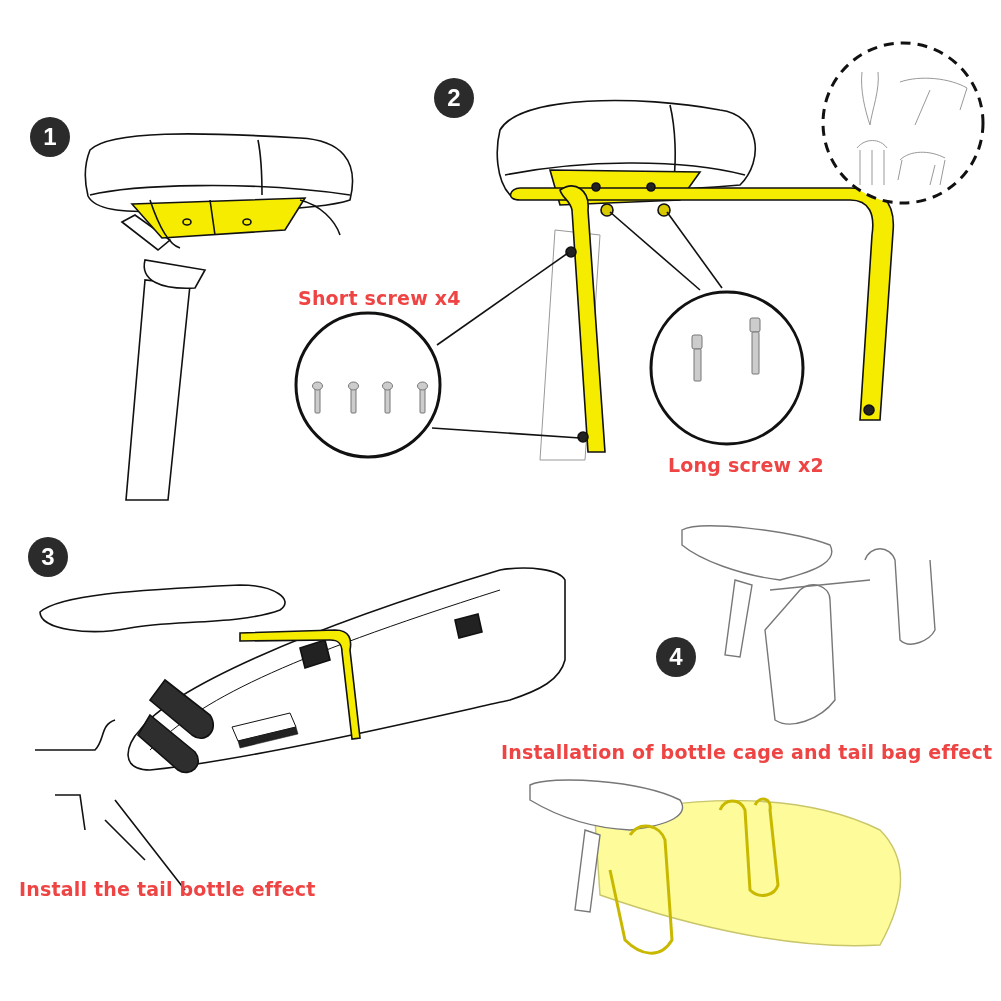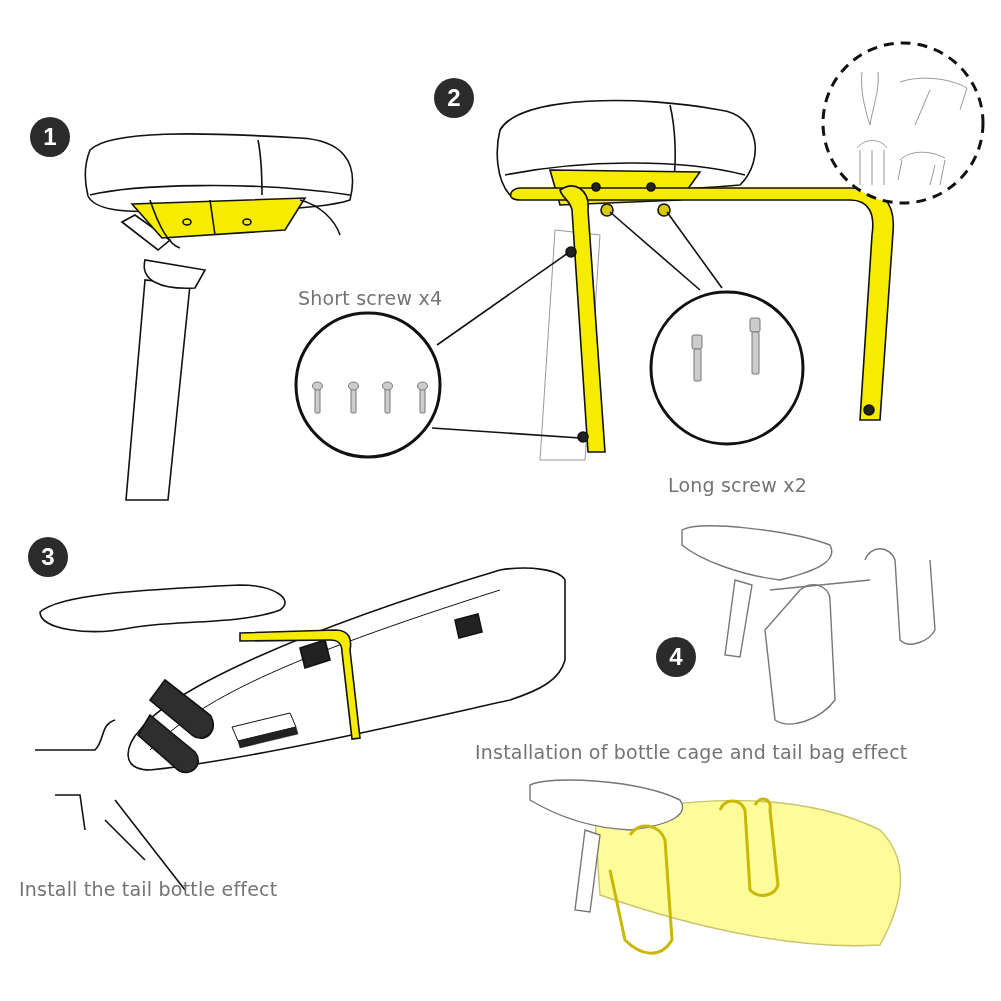--- a/index.html
+++ b/index.html
@@ -3,22 +3,22 @@
 <meta charset="utf-8">
 <style>
   html, body { margin: 0; padding: 0; background: #ffffff; }
   body { width: 1001px; height: 1001px; position: relative; overflow: hidden; font-family: "DejaVu Sans", sans-serif; }
   .step-badge {
     position: absolute; width: 40px; height: 40px; border-radius: 50%;
     background: #2b2b2b; color: #ffffff; font-family: "Liberation Sans", sans-serif;
     font-weight: bold; font-size: 24px; line-height: 40px; text-align: center;
   }
   .caption {
-    position: absolute; color: #737373; font-family: "DejaVu Sans", sans-serif;
-    font-size: 19px; white-space: nowrap; letter-spacing: 0.2px; font-weight: 400;
+    position: absolute; color: #ef4444; font-family: "DejaVu Sans", sans-serif;
+    font-size: 19px; white-space: nowrap; letter-spacing: 0.2px; font-weight: 700;
   }
   svg.layer { position: absolute; left: 0; top: 0; width: 1001px; height: 1001px; }
 </style>
 </head>
 <body>
 
 <svg class="layer" viewBox="0 0 1001 1001">
 
   <g stroke="#111" stroke-width="1.6" fill="#fff">
 
@@ -145,16 +145,16 @@
     </g>
   </g>
 </svg>
 
 <div class="step-badge" style="left:30px; top:117px;">1</div>
 <div class="step-badge" style="left:434px; top:78px;">2</div>
 <div class="step-badge" style="left:28px; top:537px;">3</div>
 <div class="step-badge" style="left:656px; top:637px;">4</div>
 
 <div class="caption" style="left:298px; top:287px;">Short screw x4</div>
-<div class="caption" style="left:668px; top:454px;margin-top:20px;">Long screw x2</div>
+<div class="caption" style="left:668px; top:454px;">Long screw x2</div>
 
 <div class="caption" style="left:19px; top:878px;">Install the tail bottle effect</div>
-<div class="caption" style="left:475px; top:741px;text-align:center;">Installation of bottle cage and tail bag effect</div>
+<div class="caption" style="left:501px; top:741px;text-align:center;">Installation of bottle cage and tail bag effect</div>
 
 </body></html>

